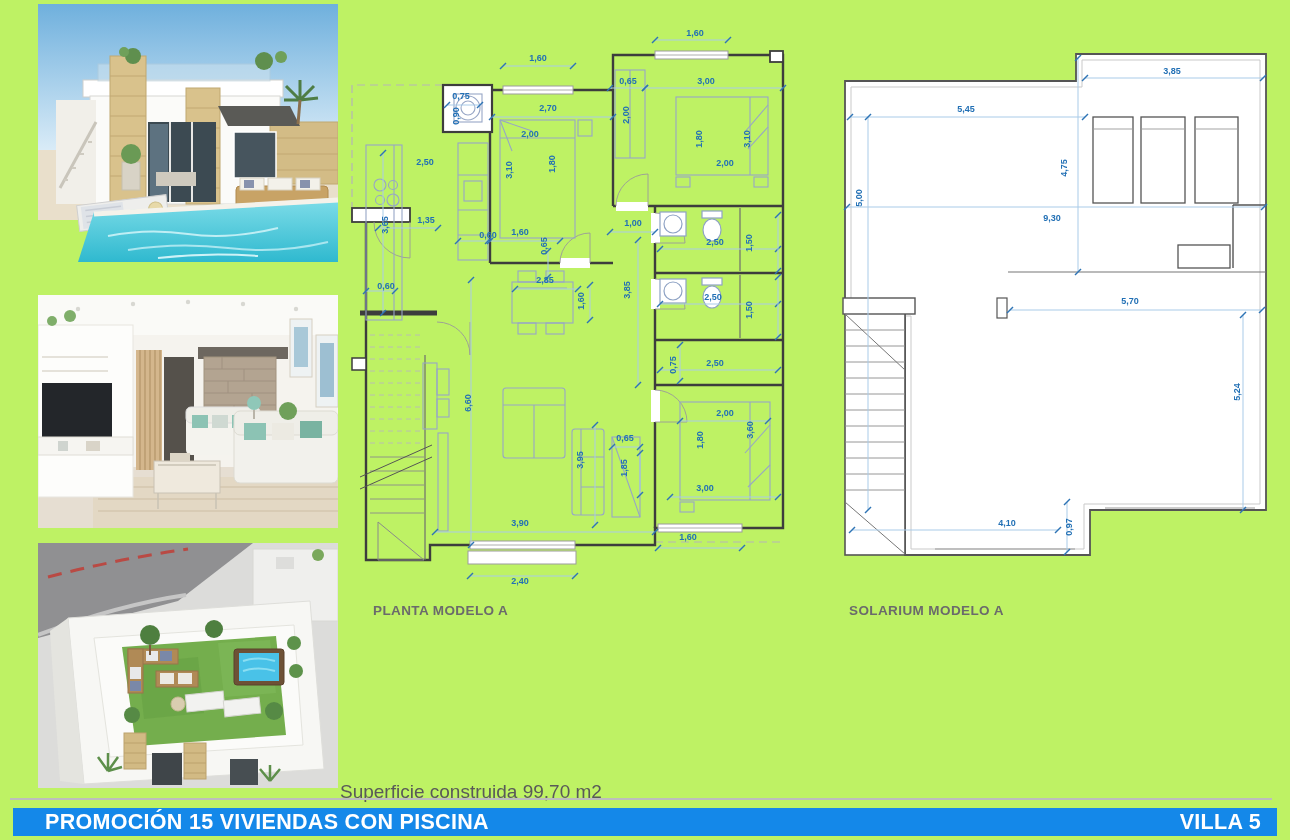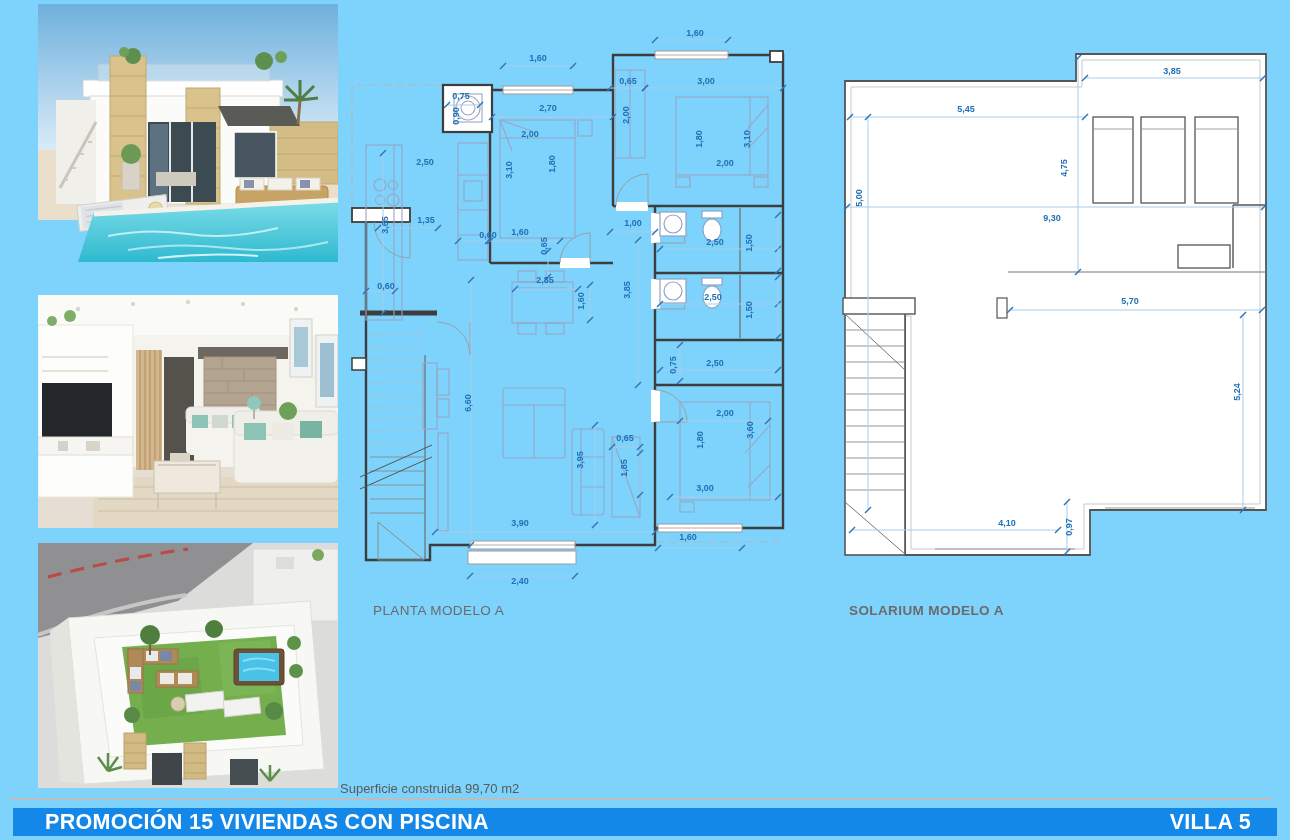--- a/index.html
+++ b/index.html
@@ -1,26 +1,26 @@
 <!DOCTYPE html>
 <html><head>
 <meta charset="utf-8">
 <style>
   html,body{margin:0;padding:0;background:#ffffff;}
-  #page{position:relative;width:1290px;height:840px;background:#7dd3fc;overflow:hidden;
+  #page{position:relative;width:1290px;height:840px;background:#bef264;overflow:hidden;
         font-family:"Liberation Sans",sans-serif;}
   .photo{position:absolute;left:38px;width:300px;overflow:hidden;}
   .photo svg{display:block;}
   .plan{position:absolute;}
   .plan-label{position:absolute;font-size:13.5px;color:#6b6b6b;letter-spacing:.4px;}
-  .surface-note{position:absolute;left:340px;top:781px;font-size:13px;color:#595959;}
+  .surface-note{position:absolute;left:340px;top:781px;font-size:19px;color:#595959;}
   .sep-line{position:absolute;left:10px;top:798px;width:1262px;height:2px;background:#bdbdbd;}
   .promo-bar{position:absolute;left:13px;top:808px;width:1264px;height:28px;background:#1488e9;
              display:flex;align-items:center;justify-content:space-between;
-             padding:0 26px 0 32px;box-sizing:border-box;}
+             padding:0 16px 0 32px;box-sizing:border-box;}
   .promo-bar span{color:#ffffff;font-weight:bold;font-size:21.5px;letter-spacing:.3px;white-space:nowrap;}
   
   .wall{stroke:#3d3d3d;stroke-width:2.4;fill:none;}
   .wallthick{stroke:#3d3d3d;stroke-width:5;fill:none;}
   .wallthin{stroke:#6e6e6e;stroke-width:1.2;fill:none;}
   .furn{stroke:#97a6c6;stroke-width:1.1;fill:none;}
   .fix{stroke:#8ea2c4;stroke-width:1.2;fill:#ffffff;}
   .win{fill:#ffffff;stroke:#9b9b9b;stroke-width:1;}
   .winline{stroke:#9b9b9b;stroke-width:.8;fill:none;}
   .arc{stroke:#9a9a9a;stroke-width:.9;fill:none;}
@@ -532,21 +532,21 @@
           <text x="27" y="158" transform="rotate(-90 27 158)" class="dim">5,00</text>
           <text x="217" y="181" class="dim">9,30</text>
           <text x="295" y="264" class="dim">5,70</text>
           <text x="405" y="352" transform="rotate(-90 405 352)" class="dim">5,24</text>
           <text x="172" y="486" class="dim">4,10</text>
           <text x="237" y="487" transform="rotate(-90 237 487)" class="dim">0,97</text>
         </g>
     </svg>
   </div>
 
-  <div class="plan-label" style="left:373px;top:603px;">PLANTA MODELO A</div>
+  <div class="plan-label" style="left:373px;top:603px;font-weight:bold;">PLANTA MODELO A</div>
   <div class="plan-label" style="left:849px;top:603px;font-weight:bold;">SOLARIUM MODELO A</div>
   <div class="surface-note">Superficie construida 99,70 m2</div>
 
   <div class="sep-line"></div>
   <div class="promo-bar" style="background: rgb(20, 136, 233);">
     <span>PROMOCIÓN 15 VIVIENDAS CON PISCINA</span>
     <span>VILLA 5</span>
   </div>
 
 </div>

